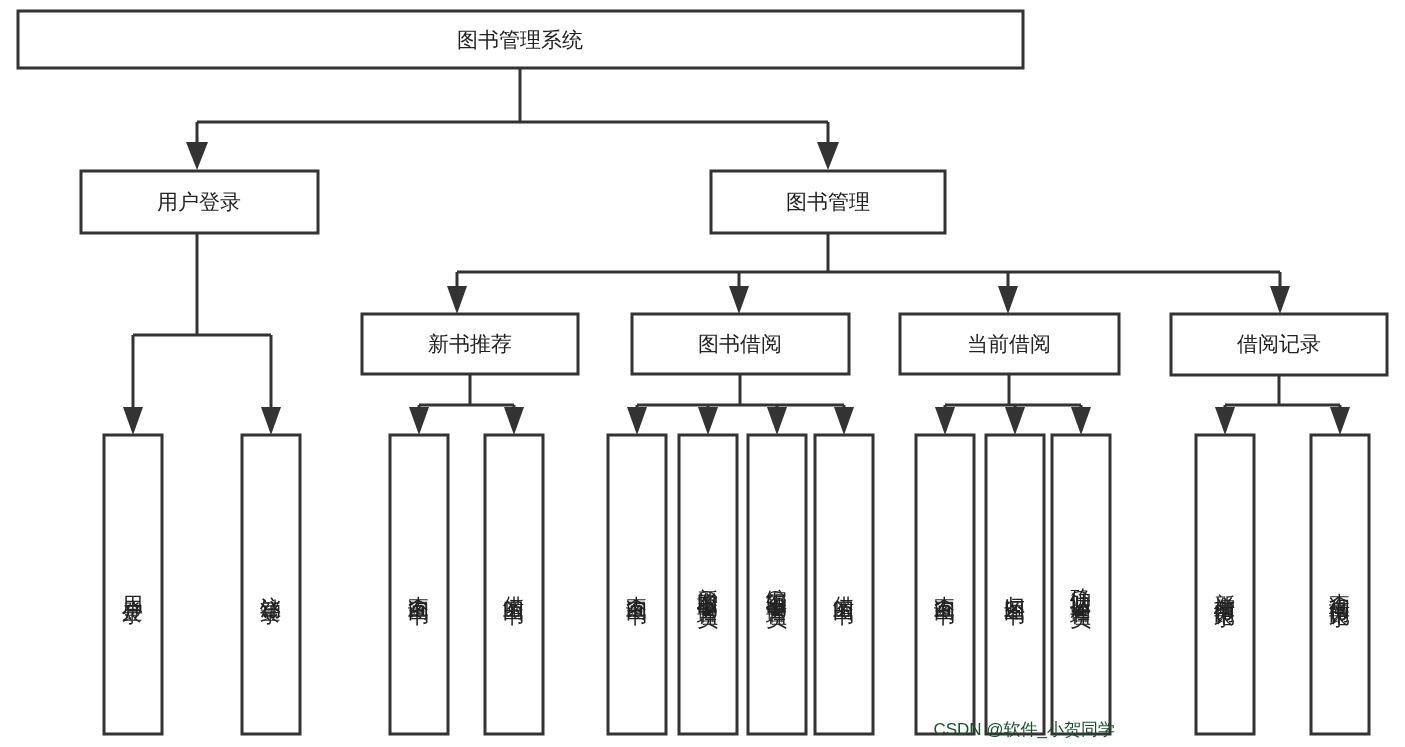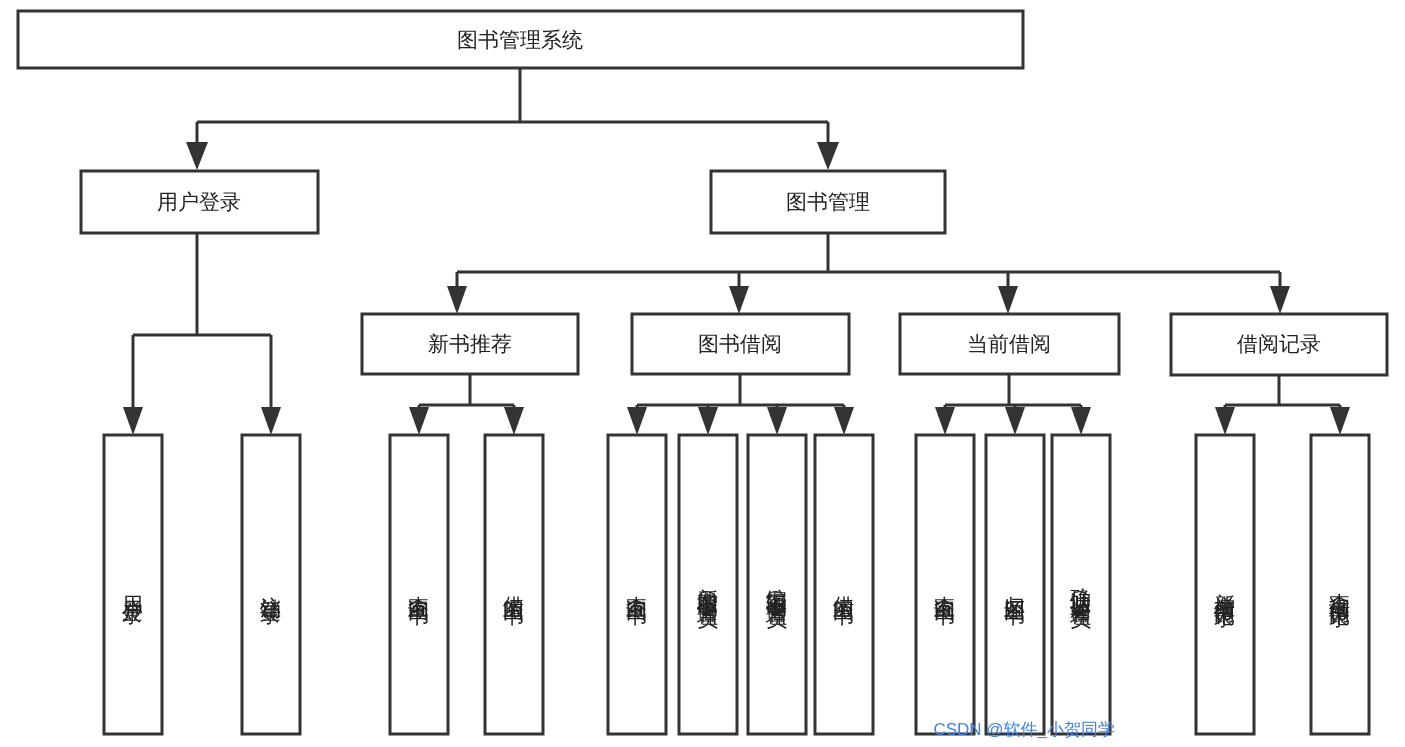--- a/index.html
+++ b/index.html
@@ -57,21 +57,21 @@
     text-orientation: upright;
     text-anchor: middle;
     letter-spacing: 3px;
   }
   .watermark {
     position: absolute;
     right: 14px;
     bottom: 6px;
     font-family: "Liberation Sans", "DejaVu Sans", sans-serif;
     font-size: 17px;
-    color: #3b82f6;
+    color: #14532d;
     white-space: nowrap;
     user-select: none;
   }
 </style>
 </head>
 <body>
 
 <div id="diagram-root">
 
   <svg class="diagram" viewBox="0 0 1405 747" xmlns="http://www.w3.org/2000/svg">

